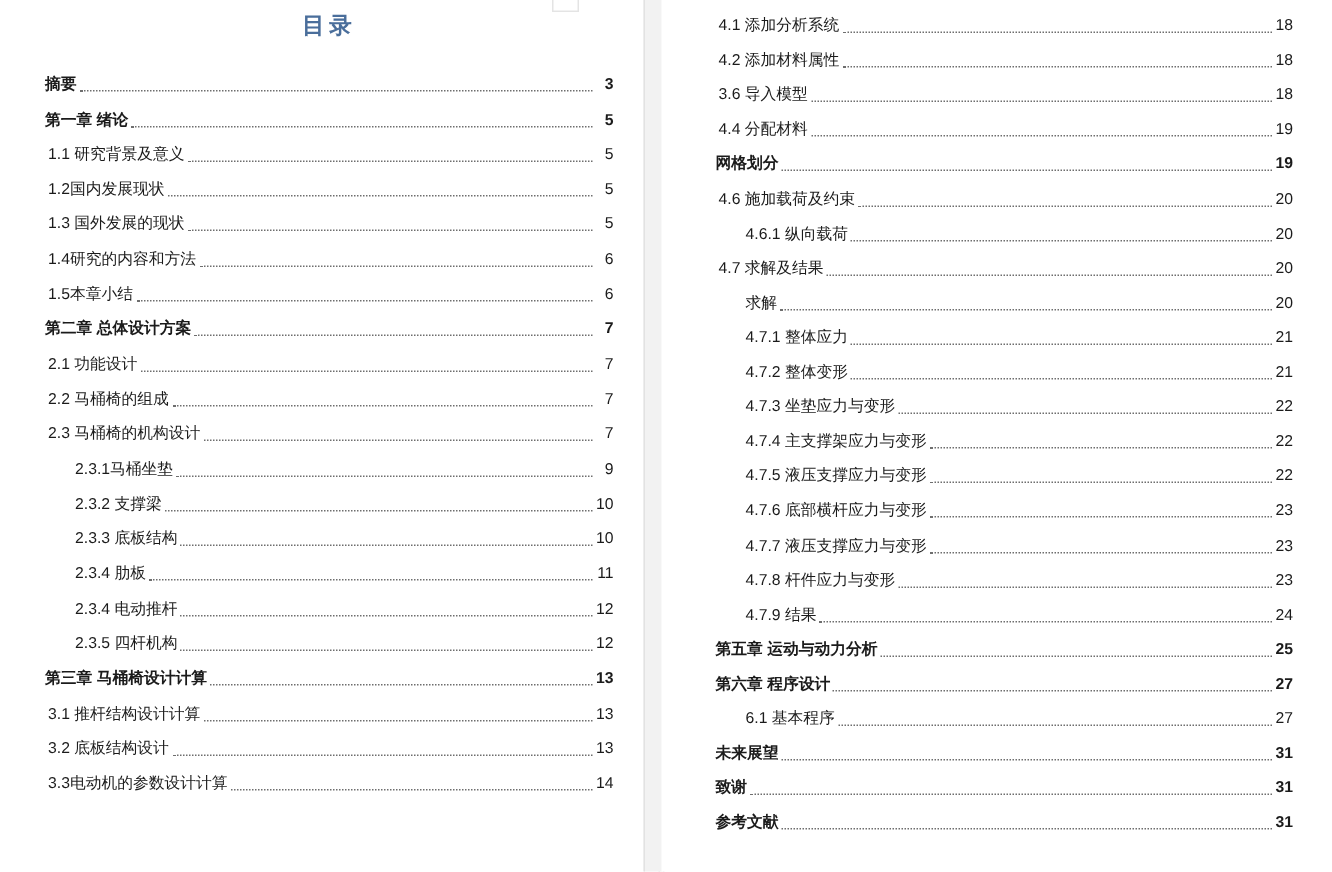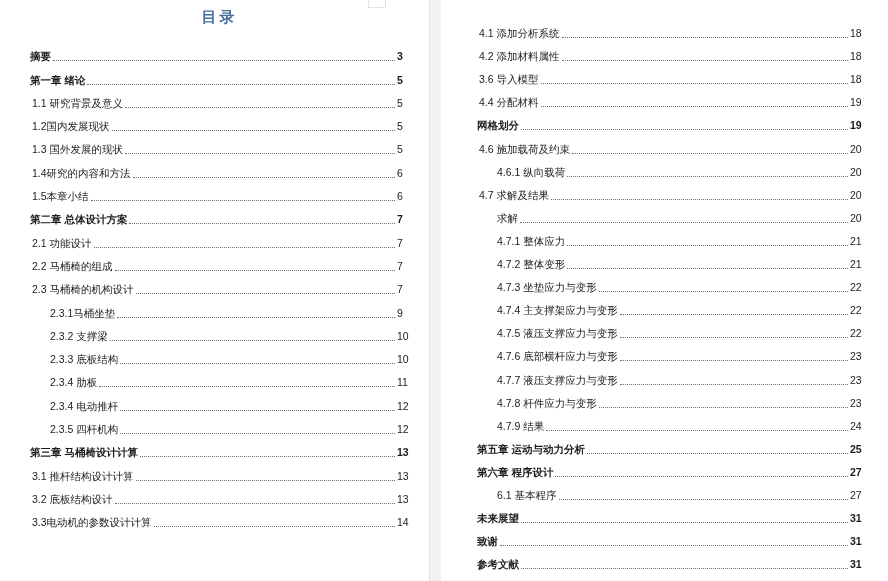--- a/index.html
+++ b/index.html
@@ -88,20 +88,21 @@
   .toc-leader {
     flex: 1 1 auto;
     border-bottom: 1px dotted #6e6e6e;
     margin: 0 2px 3px 2px;
     height: 1px;
     min-width: 8px;
   }
   .toc-page {
     flex: 0 0 auto;
     padding-bottom: 1px;
+    text-align: right;
     min-width: 12px;
   }
   
   .lvl0 { margin-left: 12px; font-weight: bold; }
   .lvl1 { margin-left: 14px; }
   .lvl2 { margin-left: 32px; }
   .serif { font-family: "Liberation Serif", serif; }
 </style>
 </head>
 <body>
@@ -217,21 +218,21 @@
           <span class="toc-leader"></span>
           <span class="toc-page">14</span>
         </li>
         <li class="toc-row lvl1"></li>
       </ul>
   </div>
 
   <div class="gutter"></div>
 
   <div class="page-col page-right">
-    <ul class="toc-list" id="toc-right" style="padding-top:18px;">
+    <ul class="toc-list" id="toc-right" style="padding-top:2px;">
         <li class="toc-row lvl1">
           <span class="toc-text">4.1 添加分析系统</span>
           <span class="toc-leader"></span>
           <span class="toc-page">18</span>
         </li>
         <li class="toc-row lvl1">
           <span class="toc-text">4.2 添加材料属性</span>
           <span class="toc-leader"></span>
           <span class="toc-page">18</span>
         </li>

